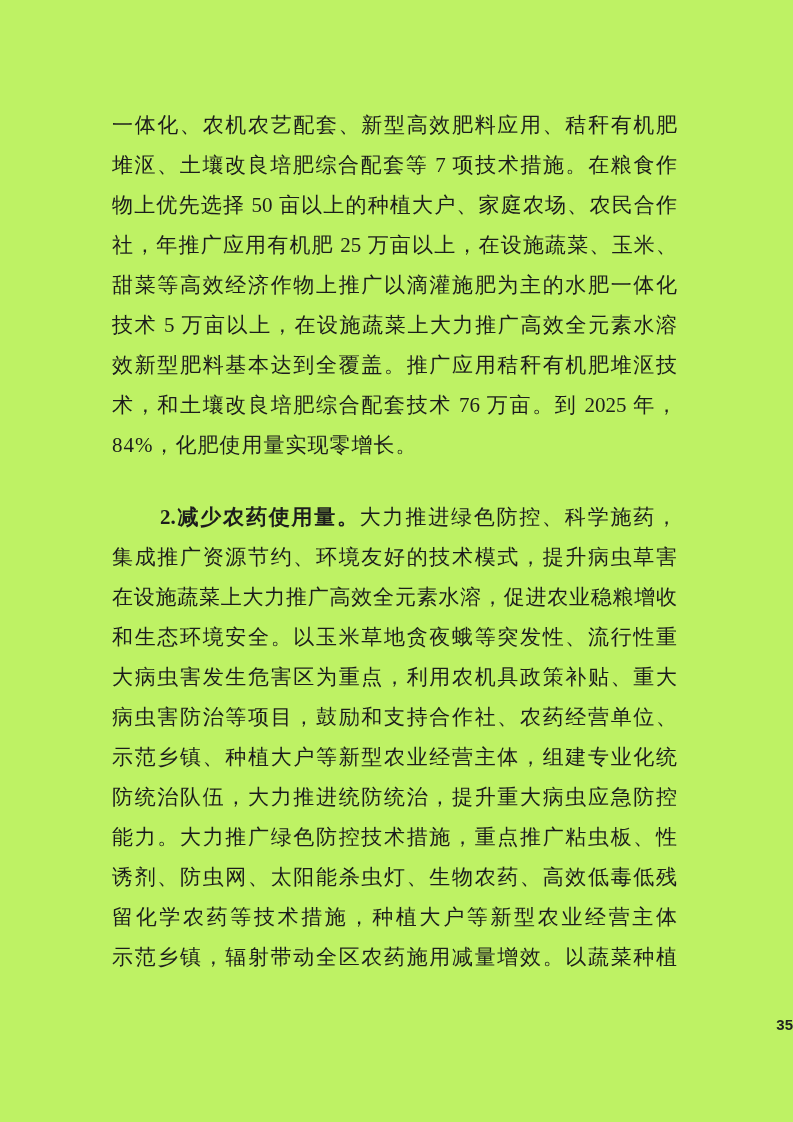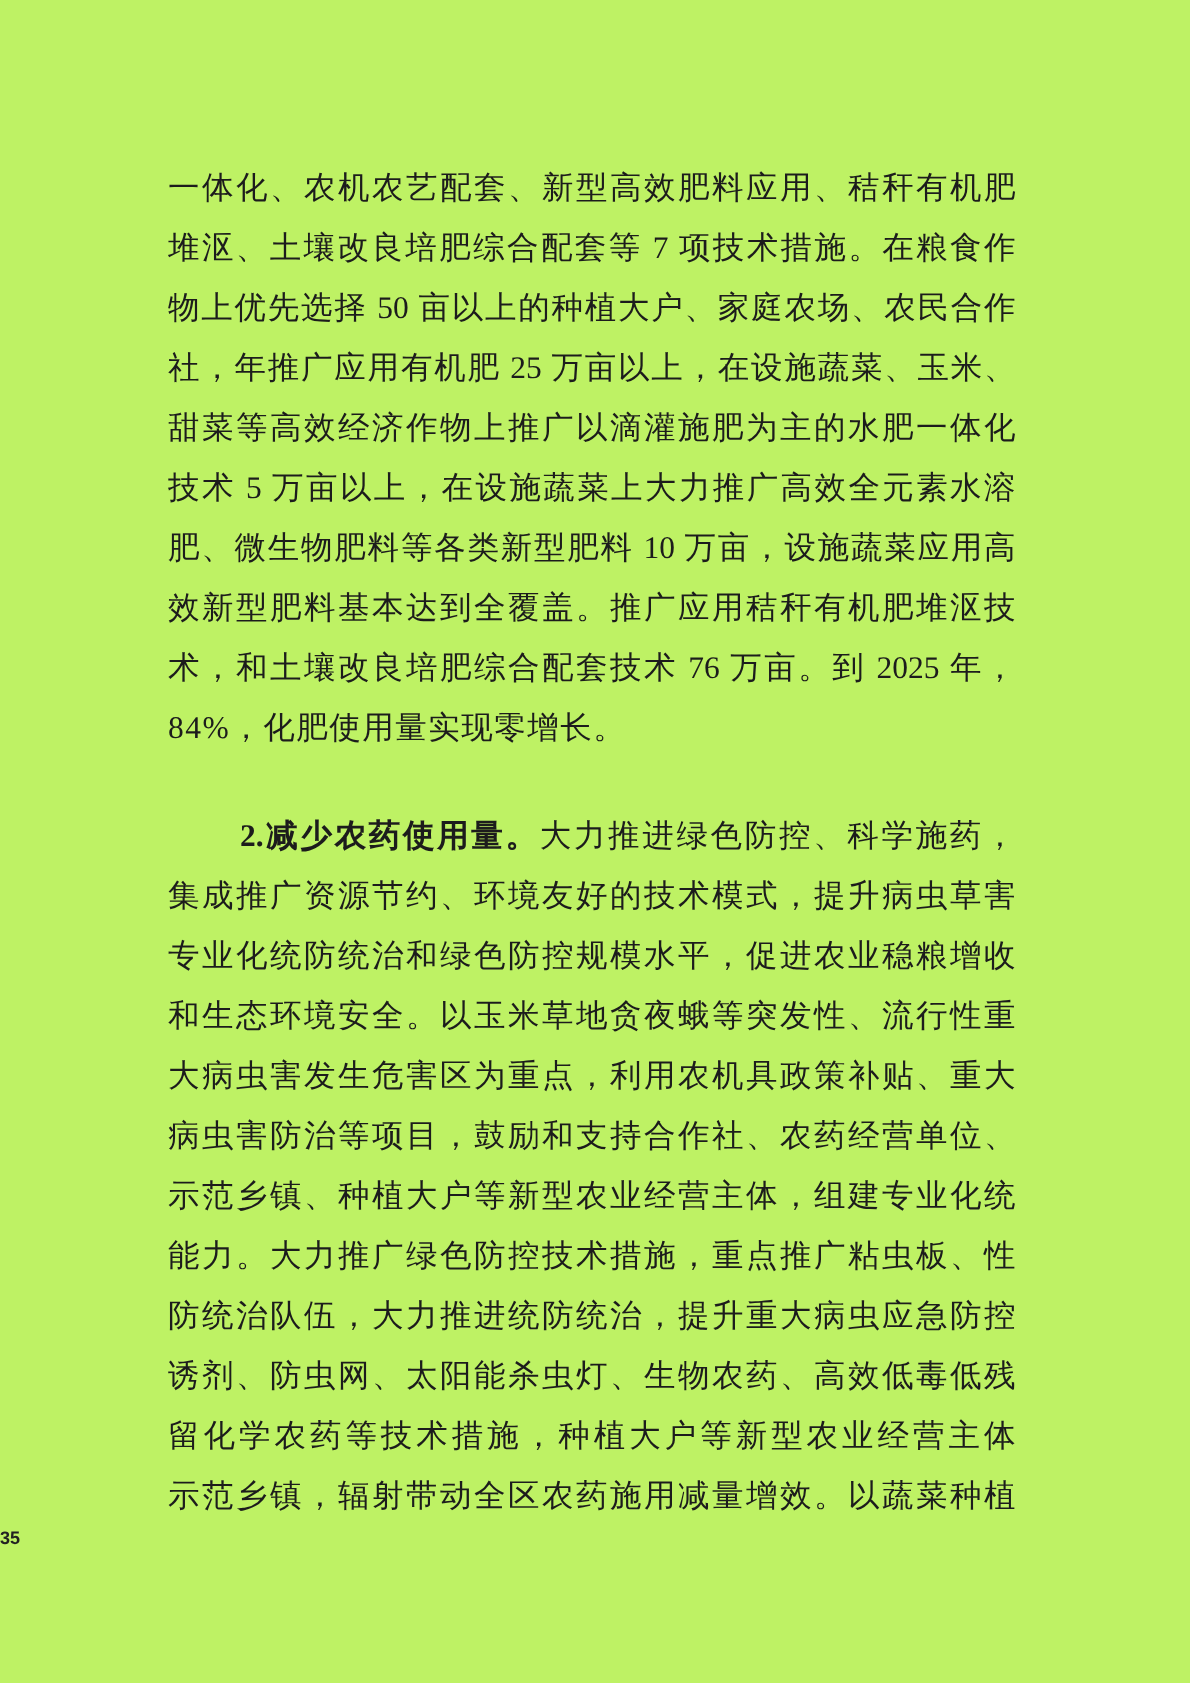--- a/index.html
+++ b/index.html
@@ -40,57 +40,56 @@
     margin-top: 32px;
   }
   .bold-run {
     font-weight: bold;
   }
   .page-num {
     position: absolute;
     top: 1012px;
     left: 0;
     width: 100%;
-    text-align: left;
+    text-align: right;
     font-family: "Liberation Sans", "DejaVu Sans", sans-serif;
     font-weight: bold;
-    font-size: 12px;
+    font-size: 15px;
     line-height: 26px;
     color: #222222;
   }
 </style>
 </head>
 <body>
 
 <div class="page">
   <div class="textblock">
 
     <div class="line">一体化、农机农艺配套、新型高效肥料应用、秸秆有机肥</div>
     <div class="line">堆沤、土壤改良培肥综合配套等 7 项技术措施。在粮食作</div>
     <div class="line">物上优先选择 50 亩以上的种植大户、家庭农场、农民合作</div>
     <div class="line">社，年推广应用有机肥 25 万亩以上，在设施蔬菜、玉米、</div>
     <div class="line">甜菜等高效经济作物上推广以滴灌施肥为主的水肥一体化</div>
     <div class="line">技术 5 万亩以上，在设施蔬菜上大力推广高效全元素水溶</div>
-    <div class="line">肥、微生物肥料等各类新型肥料 10 万亩，设施蔬菜应用高</div>
     <div class="line">效新型肥料基本达到全覆盖。推广应用秸秆有机肥堆沤技</div>
     <div class="line">术，和土壤改良培肥综合配套技术 76 万亩。到 2025 年，</div>
     <div class="line para-end">84%，化肥使用量实现零增长。</div>
 
     <div class="line indent">
       <span class="bold-run">2.减少农药使用量。</span><span>大力推进绿色防控、科学施药，</span>
     </div>
 
     <div class="line">集成推广资源节约、环境友好的技术模式，提升病虫草害</div>
-    <div class="line">专业化统防统治和绿色防控规模水平，促进农业稳粮增收</div>
+    <div class="line">在设施蔬菜上大力推广高效全元素水溶，促进农业稳粮增收</div>
     <div class="line">和生态环境安全。以玉米草地贪夜蛾等突发性、流行性重</div>
     <div class="line">大病虫害发生危害区为重点，利用农机具政策补贴、重大</div>
     <div class="line">病虫害防治等项目，鼓励和支持合作社、农药经营单位、</div>
     <div class="line">示范乡镇、种植大户等新型农业经营主体，组建专业化统</div>
+    <div class="line">防统治队伍，大力推进统防统治，提升重大病虫应急防控</div>
     <div class="line">能力。大力推广绿色防控技术措施，重点推广粘虫板、性</div>
-    <div class="line">防统治队伍，大力推进统防统治，提升重大病虫应急防控</div>
     <div class="line">诱剂、防虫网、太阳能杀虫灯、生物农药、高效低毒低残</div>
     <div class="line">留化学农药等技术措施，种植大户等新型农业经营主体</div>
     <div class="line">示范乡镇，辐射带动全区农药施用减量增效。以蔬菜种植</div>
 
   </div>
 
   <div class="page-num">35</div>
 </div>
 
 </body></html>

